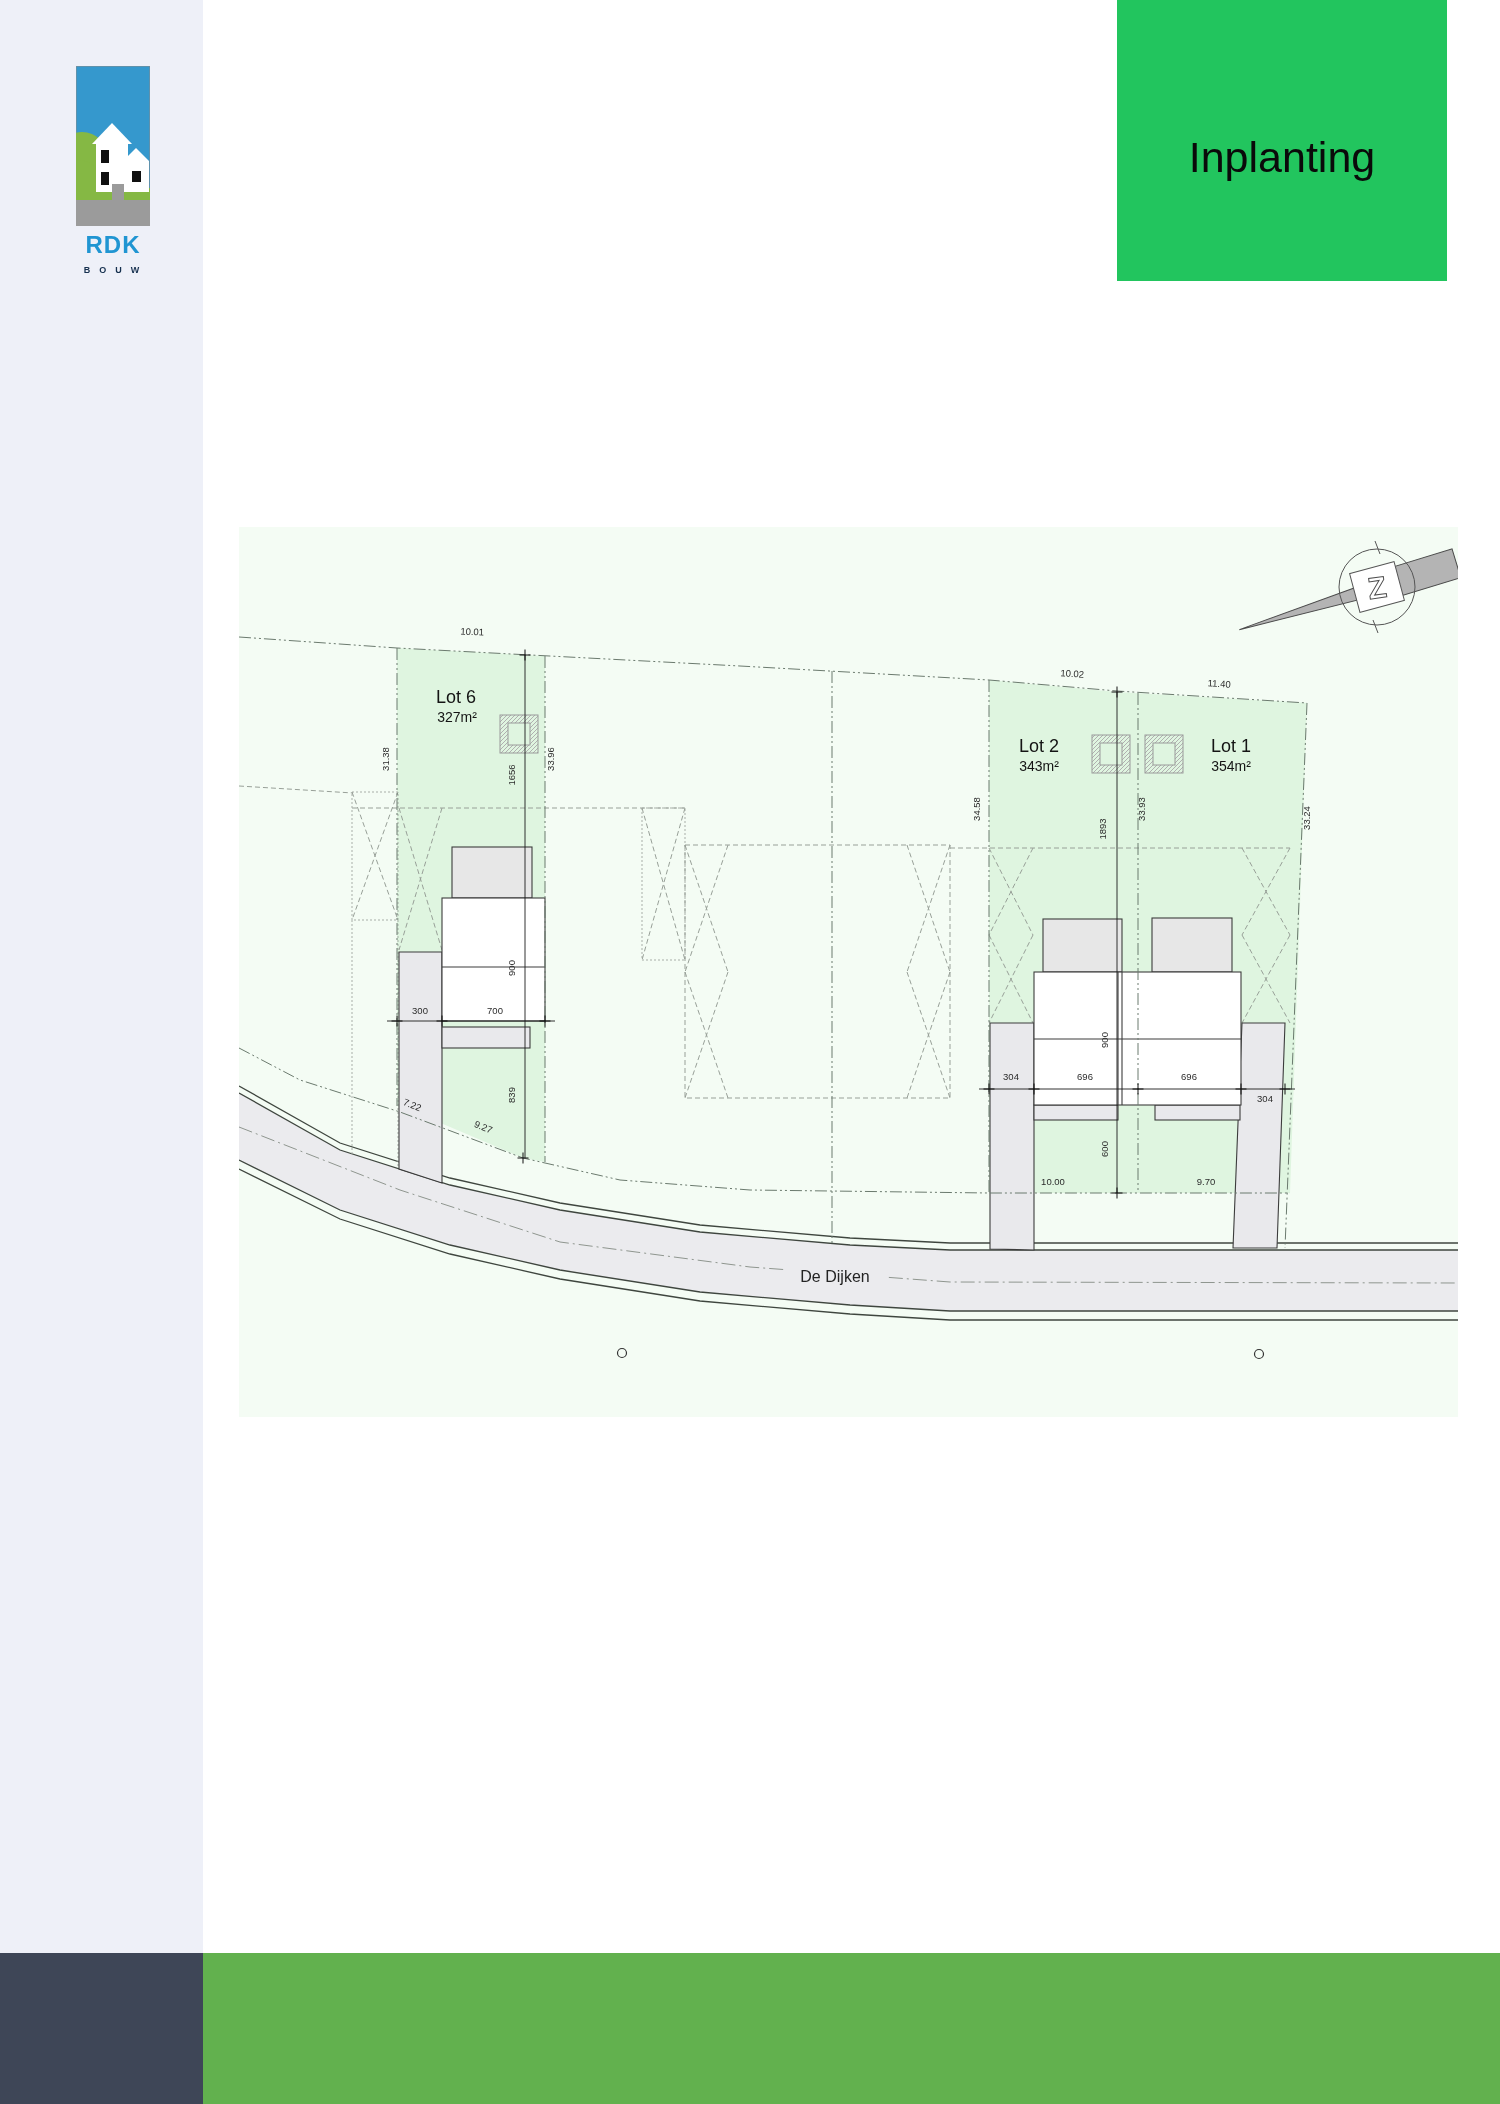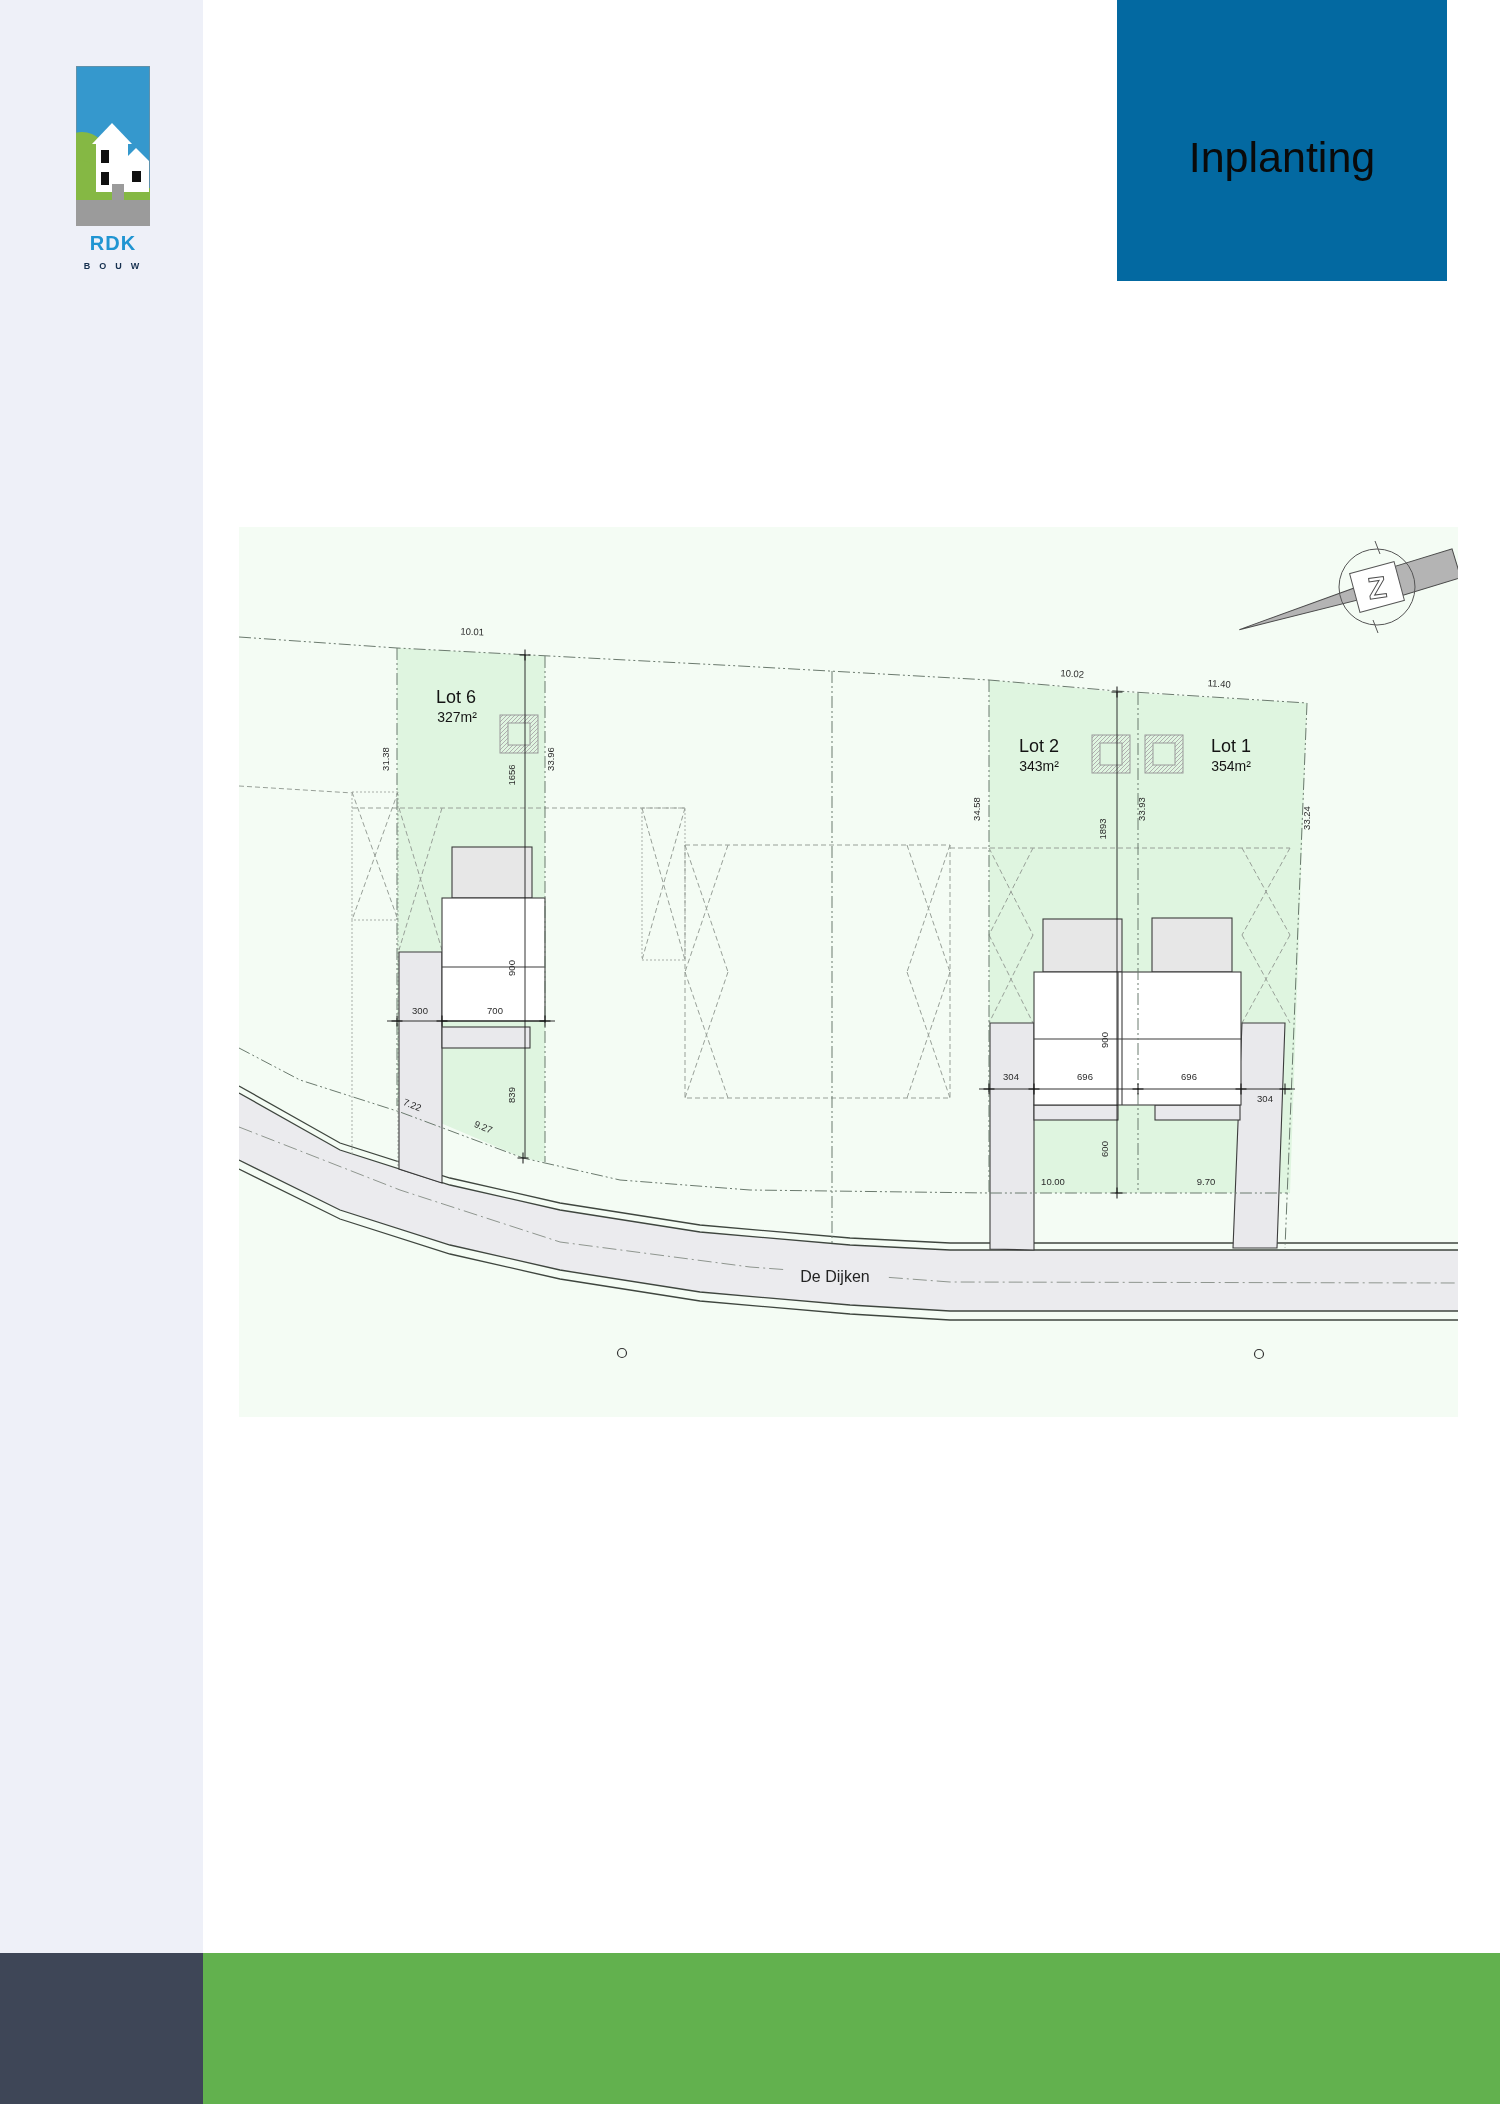--- a/index.html
+++ b/index.html
@@ -1,25 +1,25 @@
 <!DOCTYPE html>
 <html><head>
 <meta charset="utf-8">
 <style>
   html,body{margin:0;padding:0;background:#ffffff;}
   .page{position:relative;width:1500px;height:2104px;background:#ffffff;overflow:hidden;
         font-family:"Liberation Sans",sans-serif;}
   .sidebar{position:absolute;left:0;top:0;width:203px;height:1953px;background:#eef0f8;}
   .logo{position:absolute;left:76px;top:66px;width:74px;}
   .logo svg{display:block;}
-  .logo .brand{color:#2095d2;font-weight:bold;font-size:20px;letter-spacing:1px;
+  .logo .brand{color:#2095d2;font-weight:bold;font-size:24px;letter-spacing:1px;
                line-height:1;margin-top:7px;text-align:center;}
   .logo .sub{color:#16304f;font-size:9px;font-weight:bold;letter-spacing:9px;
              text-align:center;margin-top:8px;padding-left:6px;}
-  .title-box{position:absolute;left:1117px;top:0;width:330px;height:281px;background:#0369a1;
+  .title-box{position:absolute;left:1117px;top:0;width:330px;height:281px;background:#22c55e;
              display:flex;align-items:center;justify-content:center;padding-top:34px;box-sizing:border-box;}
   .title-box .title{font-size:43px;color:#0a0a0a;}
   .plan-wrap{position:absolute;left:239px;top:527px;width:1219px;height:890px;}
   .footer-dark{position:absolute;left:0;top:1953px;width:203px;height:151px;background:#3e4657;}
   .footer-green{position:absolute;left:203px;top:1953px;width:1297px;height:151px;background:#62b14e;}
 
   
   .bnd{stroke:#6b7a6e;fill:none;stroke-width:1;stroke-dasharray:12 3 2 3 2 3;}
   .dashed{stroke:#98a098;fill:none;stroke-width:1;stroke-dasharray:5 3;}
   .dotted{stroke:#a8aea8;fill:none;stroke-width:1;stroke-dasharray:2 2;}

